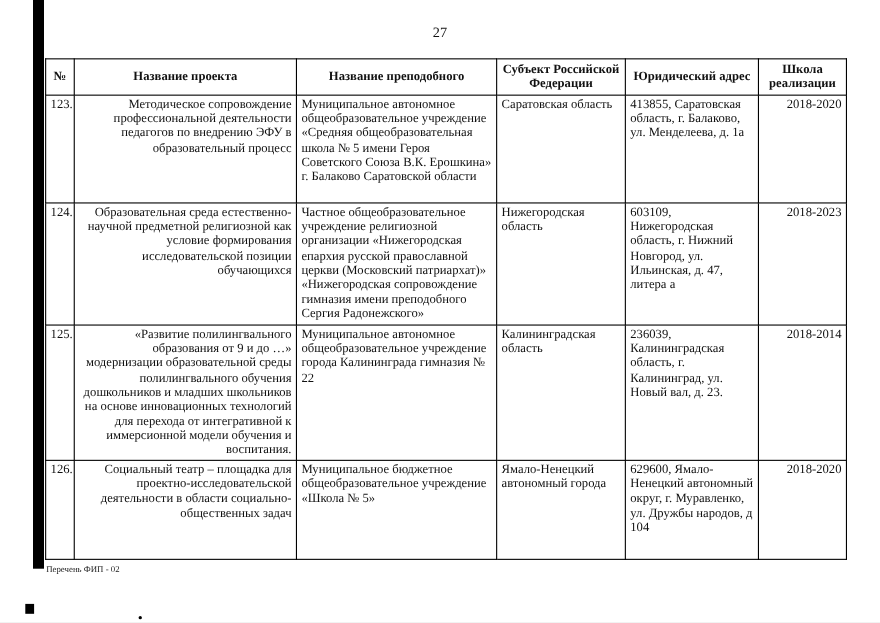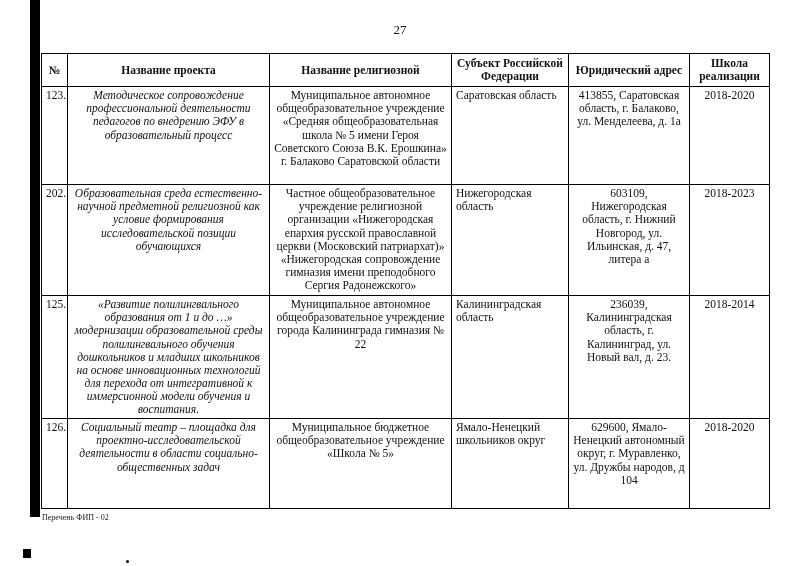--- a/index.html
+++ b/index.html
@@ -41,25 +41,25 @@
     padding:2px 4px;
     overflow:hidden;
   }
   table.fip th{
     font-weight:bold;
     text-align:center;
     vertical-align:middle;
     padding:3px 2px;
   }
   td.c-num{padding-left:3px;text-align:left;}
-  td.c-project{text-align:center;font-style:italic;}
-  td.c-org{text-align:center;}
+  td.c-project{text-align:right;}
+  td.c-org{text-align:left;}
   td.c-region{text-align:left;}
-  td.c-address{text-align:center;margin-left:26px;}
-  td.c-period{text-align:center;}
+  td.c-address{margin-left:26px;}
+  td.c-period{text-align:right;}
   tr.r0{height:98px;}
   tr.r1{height:111px;}
   tr.r2{height:120px;}
   tr.r3{height:90px;}
   .footer-note{
     position:absolute;left:42px;top:513px;
     font-size:8px;color:#222;
   }
 </style>
 </head>
@@ -79,56 +79,56 @@
       <col style="width:202px">
       <col style="width:182px">
       <col style="width:117px">
       <col style="width:121px">
       <col style="width:80px">
     </colgroup>
     <thead>
       <tr>
         <th>№</th>
         <th>Название проекта</th>
-        <th>Название религиозной</th>
+        <th>Название преподобного</th>
         <th>Субъект Российской Федерации</th>
         <th>Юридический адрес</th>
         <th>Школа реализации</th>
       </tr>
     </thead>
     <tbody>
       <tr class="r0">
         <td class="c-num">123.</td>
         <td class="c-project">Методическое сопровождение профессиональной деятельности педагогов по внедрению ЭФУ в образовательный процесс</td>
         <td class="c-org">Муниципальное автономное общеобразовательное учреждение «Средняя общеобразовательная школа № 5 имени Героя Советского Союза В.К. Ерошкина» г. Балаково Саратовской области</td>
         <td class="c-region">Саратовская область</td>
         <td class="c-address">413855, Саратовская область, г. Балаково, ул. Менделеева, д. 1а</td>
         <td class="c-period">2018-2020</td>
       </tr>
       <tr class="r1">
-        <td class="c-num">202.</td>
+        <td class="c-num">124.</td>
         <td class="c-project">Образовательная среда естественно-научной предметной религиозной как условие формирования исследовательской позиции обучающихся</td>
         <td class="c-org">Частное общеобразовательное учреждение религиозной организации «Нижегородская епархия русской православной церкви (Московский патриархат)» «Нижегородская сопровождение гимназия имени преподобного Сергия Радонежского»</td>
         <td class="c-region">Нижегородская область</td>
         <td class="c-address">603109, Нижегородская область, г. Нижний Новгород, ул. Ильинская, д. 47, литера а</td>
         <td class="c-period">2018-2023</td>
       </tr>
       <tr class="r2">
         <td class="c-num">125.</td>
-        <td class="c-project">«Развитие полилингвального образования от 1 и до …» модернизации образовательной среды полилингвального обучения дошкольников и младших школьников на основе инновационных технологий для перехода от интегративной к иммерсионной модели обучения и воспитания.</td>
+        <td class="c-project">«Развитие полилингвального образования от 9 и до …» модернизации образовательной среды полилингвального обучения дошкольников и младших школьников на основе инновационных технологий для перехода от интегративной к иммерсионной модели обучения и воспитания.</td>
         <td class="c-org">Муниципальное автономное общеобразовательное учреждение города Калининграда гимназия № 22</td>
         <td class="c-region">Калининградская область</td>
         <td class="c-address">236039, Калининградская область, г. Калининград, ул. Новый вал, д. 23.</td>
         <td class="c-period">2018-2014</td>
       </tr>
       <tr class="r3">
         <td class="c-num">126.</td>
         <td class="c-project">Социальный театр – площадка для проектно-исследовательской деятельности в области социально-общественных задач</td>
         <td class="c-org">Муниципальное бюджетное общеобразовательное учреждение «Школа № 5»</td>
-        <td class="c-region">Ямало-Ненецкий школьников округ</td>
+        <td class="c-region">Ямало-Ненецкий автономный города</td>
         <td class="c-address">629600, Ямало-Ненецкий автономный округ, г. Муравленко, ул. Дружбы народов, д 104</td>
         <td class="c-period">2018-2020</td>
       </tr>
     </tbody>
   </table>
 
   <div class="footer-note">Перечень ФИП - 02</div>
 
 </div>
 

